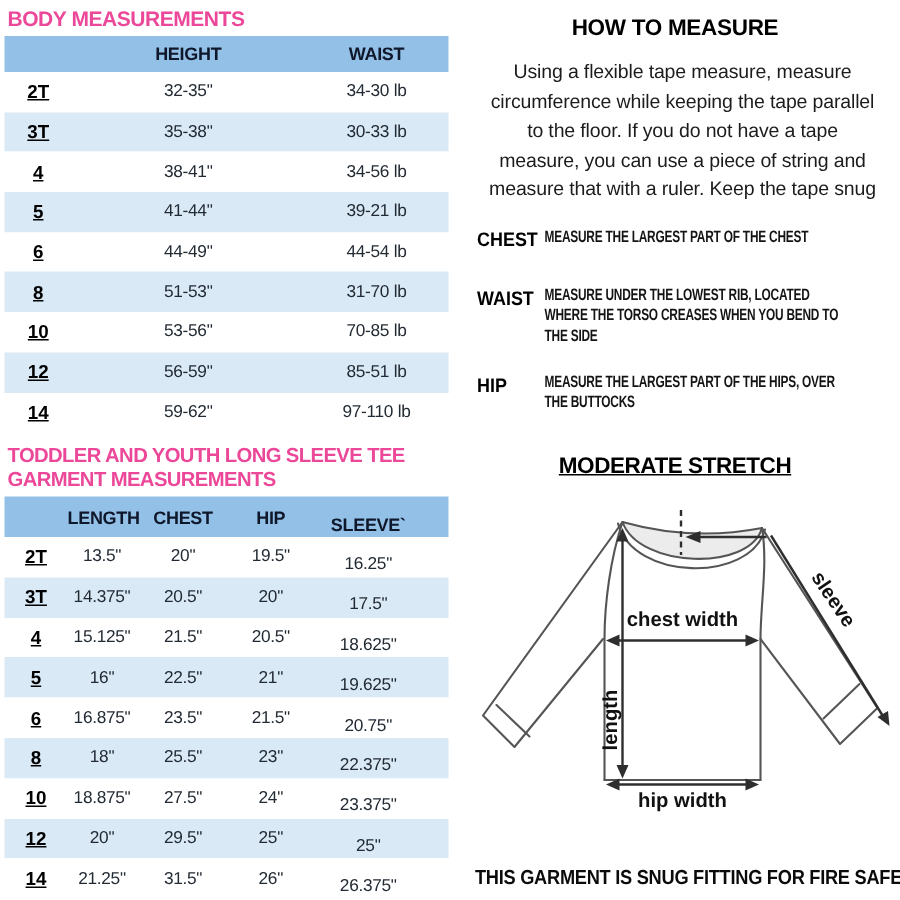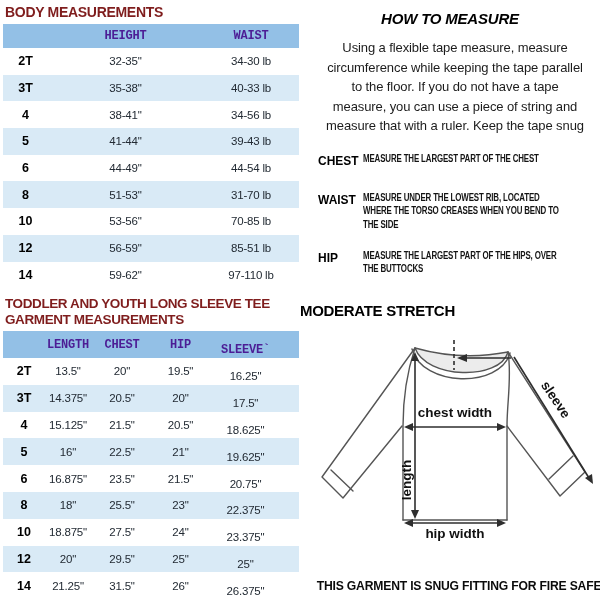--- a/index.html
+++ b/index.html
@@ -5,69 +5,69 @@
   html,body{margin:0;padding:0;}
   body{
     width:600px;height:600px;position:relative;overflow:hidden;
     background:#ffffff;
     font-family:"Liberation Sans", sans-serif;
     -webkit-font-smoothing:antialiased;
   }
   .abs{position:absolute;}
   
   .sec-title{
-    font-weight:bold;color:#7f1d1d;letter-spacing:-0.3px;
+    font-weight:bold;color:#ec4899;letter-spacing:-0.3px;
   }
   #t1-title{left:5px;top:4px;font-size:14px;}
   #t2-title{left:5px;top:296px;font-size:13.5px;line-height:15.5px;letter-spacing:-0.4px;white-space:pre-line;}
   
   .tbl{left:3px;width:296px;}
   #body-table{top:24px;}
   #garment-table{top:331px;}
   .thead{display:flex;align-items:center;background:var(--header-blue);}
   #body-table .thead{height:24px;}
   #garment-table .thead{height:27px;}
-  .thead .c{font-weight:bold;font-size:12px;color:#4c1d95;letter-spacing:-0.2px;font-family:Liberation Mono, monospace;}
+  .thead .c{font-weight:bold;font-size:12px;color:#0f172a;letter-spacing:-0.2px;}
   .trow{display:flex;align-items:center;}
   #body-table .trow{height:26.7px;}
   #garment-table .trow{height:26.8px;}
   .trow.even{background:#ffffff;}
   .trow.odd{background:var(--row-light);align-items:center;}
   .c{text-align:center;}
-  .c.size{font-weight:bold;font-size:12.5px;color:#000;}
+  .c.size{font-weight:bold;font-size:12.5px;color:#000;text-decoration:underline;}
   .c.val{font-size:11.5px;color:var(--tbl-text);letter-spacing:-0.2px;}
   
   .bt .c.size{width:45px;}
   .bt .c.h{width:155px;}
   .bt .c.w{width:96px;}
   
   .gt .c.size{width:42px;}
   .gt .c.len{width:46px;}
   .gt .c.ch{width:62px;}
   .gt .c.hip{width:55px;}
   .gt .c.sl{width:75px;margin-top:10px;}
   .gt .c.sp{width:16px;}
   
-  #howto-title{left:300px;top:10px;width:300px;text-align:center;font-size:15px;font-weight:bold;color:#000;letter-spacing:-0.2px;font-style:italic;}
+  #howto-title{left:300px;top:10px;width:300px;text-align:center;font-size:15px;font-weight:bold;color:#000;letter-spacing:-0.2px;}
   #howto-para{
     left:309px;top:38px;width:292px;text-align:center;
     font-size:13px;line-height:19.5px;color:#1c1c1c;white-space:pre-line;letter-spacing:-0.1px;
   }
   .def-row{left:318px;}
   .def-term{display:inline-block;font-weight:bold;font-size:13px;color:#000;transform:scaleX(0.92);transform-origin:left top;}
   .def-text{
     position:absolute;left:45px;top:1px;width:330px;
     font-size:11px;font-weight:700;color:#141414;line-height:13.3px;
     white-space:pre-line;letter-spacing:-0.2px;
     transform:scaleX(0.72);transform-origin:left top;
   }
   #def-chest{top:151px;}
   #def-waist{top:190px;}
   #def-hip{top:248px;}
-  #stretch-title{left:300px;top:302px;width:300px;font-size:15px;font-weight:bold;color:#000;letter-spacing:-0.3px;}
+  #stretch-title{left:300px;top:302px;width:300px;text-align:center;font-size:15px;font-weight:bold;color:#000;letter-spacing:-0.3px;text-decoration:underline;}
   #shirt-svg{left:310px;top:332px;}
   #safety{left:300px;top:576px;width:300px;text-align:center;}
   #safety span{
     display:inline-block;white-space:nowrap;
     font-size:13.5px;font-weight:bold;color:#0b0b0b;
     transform:scaleX(0.9);transform-origin:center top;letter-spacing:-0.2px;
   }
   
   .shirt-line{fill:none;stroke:#555;stroke-width:1.4;stroke-linejoin:round;stroke-linecap:round;}
   .meas-line{fill:none;stroke:#2e2e2e;stroke-width:1.6;}
@@ -89,33 +89,33 @@
 
       <div class="trow even">
         <div class="c size">2T</div>
         <div class="c h val">32-35"</div>
         <div class="c w val">34-30 lb</div>
       </div>
 
       <div class="trow odd">
         <div class="c size">3T</div>
         <div class="c h val">35-38"</div>
-        <div class="c w val">40-33 lb</div>
+        <div class="c w val">30-33 lb</div>
       </div>
 
       <div class="trow even">
         <div class="c size">4</div>
         <div class="c h val">38-41"</div>
         <div class="c w val">34-56 lb</div>
       </div>
 
       <div class="trow odd">
         <div class="c size">5</div>
         <div class="c h val">41-44"</div>
-        <div class="c w val">39-43 lb</div>
+        <div class="c w val">39-21 lb</div>
       </div>
 
       <div class="trow even">
         <div class="c size">6</div>
         <div class="c h val">44-49"</div>
         <div class="c w val">44-54 lb</div>
       </div>
 
       <div class="trow odd">
         <div class="c size">8</div>

